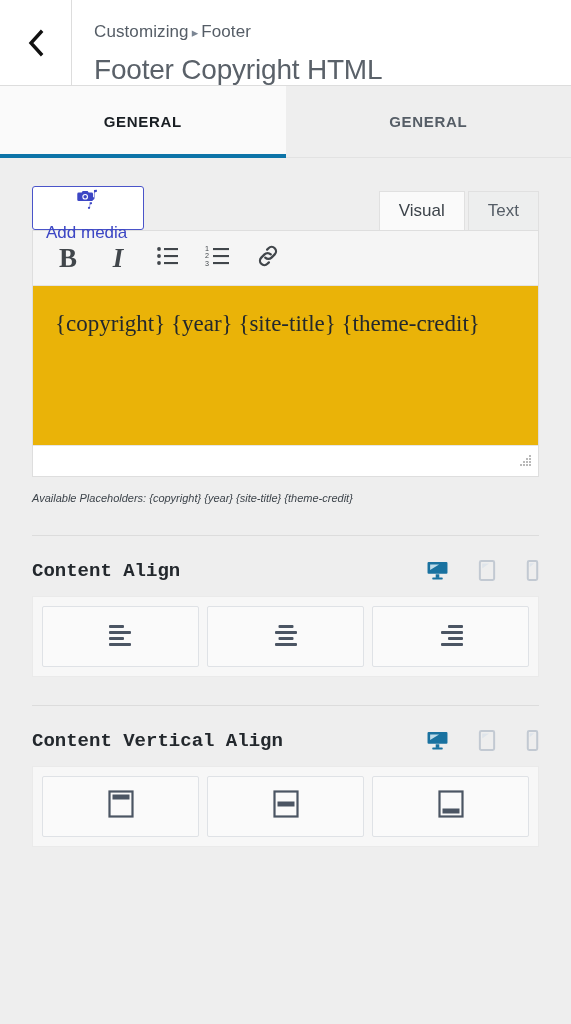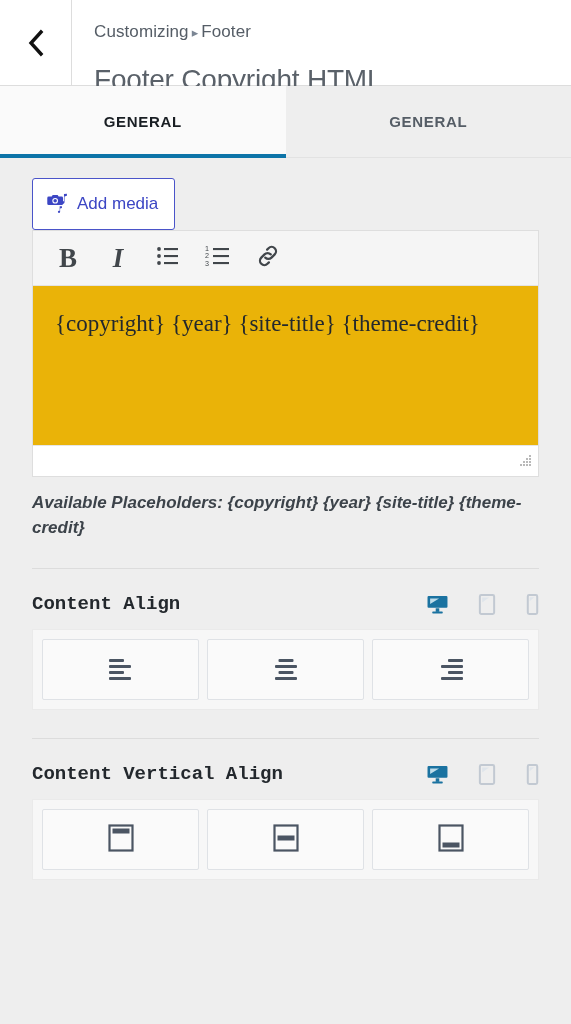--- a/index.html
+++ b/index.html
@@ -36,21 +36,21 @@
     color: #555d66;
     letter-spacing: .1px;
     line-height: 1.2;
     white-space: nowrap;
   }
   .breadcrumb .sep { color: #7b8694; font-size: 13px; padding: 0 3px; }
   .panel-title {
     font-size: 28px;
     font-weight: 400;
     color: #5a6169;
-    margin-top: 22px;
+    margin-top: 12px;
     line-height: 1.15;
     letter-spacing: -.2px;
   }
 
   
   .tabs {
     display: flex;
     background: #eeeeee;
     height: 72px;
     border-bottom: 1px solid #e2e2e2;
@@ -90,28 +90,29 @@
   .editor-top {
     display: flex;
     align-items: flex-end;
     justify-content: space-between;
     height: 46px;
   }
   .add-media {
     display: inline-flex;
     align-items: center;
     gap: 9px;
-    height: 52px;
+    height: 44px;
     padding: 0 16px 0 13px;
     background: #fff;
     border: 1px solid #4a54c9;
     border-radius: 3px;
     color: #3c46c4;
     font-size: 17px;
     cursor: pointer;
+    flex-direction: column;
   }
   .media-icon { display: block; }
 
   .editor-tabs { display: flex; align-items: flex-end; }
   .e-tab {
     padding: 8px 19px 9px 19px;
     font-size: 17px;
     color: #555d66;
     border: 1px solid #e0e0e0;
     border-bottom: none;
@@ -171,25 +172,24 @@
     background: #fff;
     position: relative;
   }
   .resize-grip {
     position: absolute;
     right: 5px; bottom: 3px;
   }
 
   .help-text {
     margin-top: 14px;
-    font-size: 17px;
+    font-size: 11px;
     font-style: italic;
     color: #3c434a;
     line-height: 1.45;
-    font-weight: bold;
   }
 
   hr.divider {
     border: none;
     border-top: 1px solid #dcdcdc;
     margin: 28px 32px 0 32px;
   }
 
   
   .control-head {
@@ -266,20 +266,28 @@
             <path d="M3 6h3.2l1.1-1.6h5.4L13.8 6H17a1.6 1.6 0 0 1 1.6 1.6v6.2A1.6 1.6 0 0 1 17 15.4H3A1.6 1.6 0 0 1 1.4 13.8V7.6A1.6 1.6 0 0 1 3 6z"></path>
             <circle cx="10" cy="10.6" r="3.1" fill="#fff"></circle>
             <circle cx="10" cy="10.6" r="1.9" fill="#3c46c4"></circle>
             <path d="M19.6 3.2v8.1c-.5-.3-1.2-.3-1.7.1-.7.5-.9 1.4-.4 2 .5.6 1.4.6 2.1.1.4-.3.6-.7.6-1.1V6.1l2.6-.8V3l-3.2.2z"></path>
             <path d="M14.9 16.6v5.2c-.4-.2-1-.2-1.4.1-.6.4-.7 1.1-.3 1.6.4.5 1.1.5 1.7.1.3-.2.5-.5.5-.9v-3.6l2-.6v-1.8l-2.5-.1z"></path>
           </svg>
         </span>
         <span>Add media</span>
       </div>
 
+      <div class="editor-tabs">
+        <div class="e-tab active">
+          <span>Visual</span>
+        </div>
+        <div class="e-tab">
+          <span>Text</span>
+        </div>
+      </div>
     </div>
 
     <div class="editor">
       <div class="editor-toolbar">
 
         <div class="tb-btn">
           <span class="glyph bold">B</span>
         </div>
 
         <div class="tb-btn">

